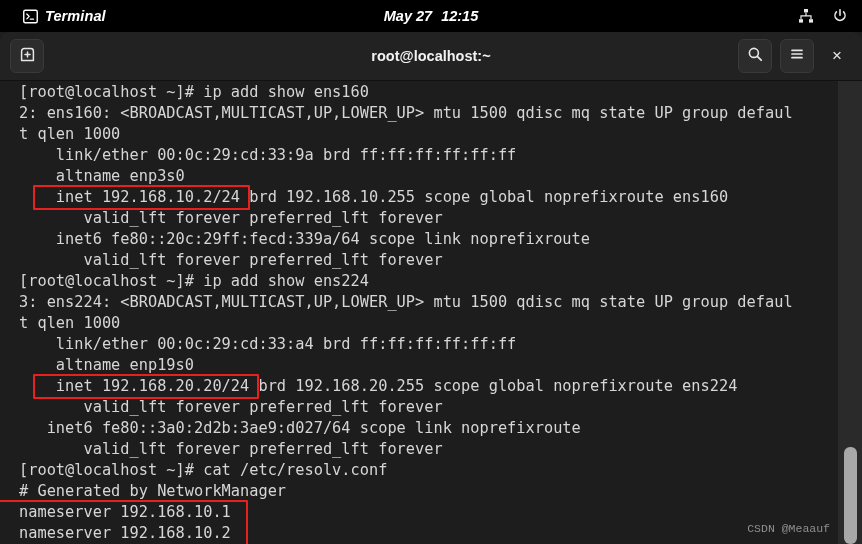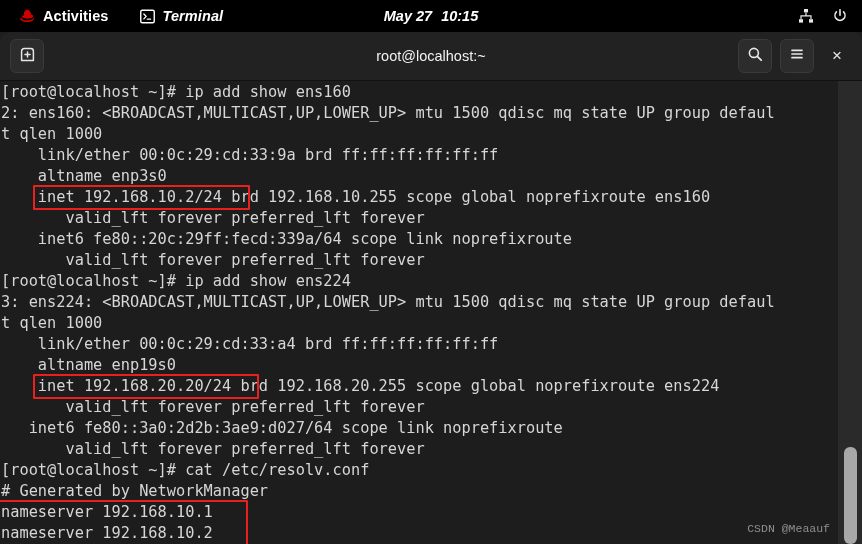--- a/index.html
+++ b/index.html
@@ -101,21 +101,21 @@
     border-radius: 9px 9px 0 0;
     display: flex;
     align-items: center;
   }
   #title-text {
     position: absolute;
     left: 0; right: 0;
     text-align: center;
     color: #f2f2f2;
     font-size: 14.5px;
-    font-weight: normal;
+    font-weight: bold;
     pointer-events: none;
     white-space: nowrap;
   }
   .hdr-btn {
     width: 34px; height: 34px;
     background: #2c2c2c;
     border: 1px solid #3a3a3a;
     border-radius: 6px;
     display: flex;
     align-items: center;
@@ -158,21 +158,21 @@
   #term-text {
     position: absolute;
     left: 0; top: 1px;
     width: 838px;
     color: #d6d6d6;
     font-family: "DejaVu Sans Mono", "Liberation Mono", monospace;
     font-size: 15.3px;
     line-height: 21px;
     letter-spacing: 0px;
     white-space: pre;
-    padding-left: 1px;
+    padding-left: 19px;
     box-sizing: border-box;
   }
   #term-text .ln { display: block; height: 21px; }
 
   
   .redbox {
     position: absolute;
     border: 2px solid #e8201e;
     box-sizing: border-box;
     z-index: 20;
@@ -212,45 +212,36 @@
     pointer-events: none;
   }
 </style>
 </head>
 <body>
 
 <div id="screen">
 
   <div id="top-panel">
 
-    <div class="panel-btn" id="activities-btn">
-      <span>
-        <svg class="redhat-logo" viewBox="0 0 24 20">
-          <path d="M6.2 12.6c-1.1 0-2.2.2-2.9.6-.4.2-.6.5-.6.8 0 .6.5 1.3 1.5 2 1.6 1.1 4.5 2 7.6 2 4.9 0 9.2-2 9.2-4.5 0-.5-.2-1-.5-1.4l-.5-.6.1.8c0 1.9-3.6 3.4-8 3.4-2.5 0-4.7-.5-6-1.2-.6-.3-.9-.7-.9-1 0-.4.5-.7 1.3-.8z" fill="#cc0000"></path>
-          <path d="M12.1 1.6c-1.3 0-2.5.8-3.3 2.2-.6 1.1-1 2.5-1 3.7 0 .5.1 1 .2 1.4-.9.1-1.6.3-2.1.6-.5.3-.8.7-.8 1.1 0 .5.4 1 1.2 1.5 1.4.8 3.8 1.4 6.4 1.4 4.2 0 7.6-1.4 7.6-3.2 0-.9-.9-1.7-2.4-2.3-.4-1.5-1.3-3.5-2.4-4.8-.9-1-2-1.6-3.4-1.6z" fill="#cc0000"></path>
-        </svg>
-      </span>
-      <span class="panel-label">Activities</span>
-    </div>
 
     <div class="panel-btn" id="terminal-btn">
       <span>
         <svg class="term-ico" viewBox="0 0 16 16">
           <rect x="0.8" y="1.3" width="14.4" height="13.4" rx="1.6" fill="none" stroke="#ffffff" stroke-width="1.5"></rect>
           <path d="M4.1 5.3 L6.6 7.9 L4.1 10.5" fill="none" stroke="#ffffff" stroke-width="1.4" stroke-linecap="round" stroke-linejoin="round"></path>
           <path d="M7.8 10.8 L11.2 10.8" stroke="#ffffff" stroke-width="1.4" stroke-linecap="round"></path>
         </svg>
       </span>
       <span class="panel-label">Terminal</span>
     </div>
 
     <div id="panel-clock">
       <div id="clock-inner">
         <span class="clock-text">May 27</span>
-        <span class="clock-text">10:15</span>
+        <span class="clock-text">12:15</span>
       </div>
     </div>
 
     <div id="panel-tray">
       <div class="tray-btn">
         <svg width="16" height="16" viewBox="0 0 16 16">
           <rect x="6" y="1" width="4" height="3.4" fill="#e8e8e8"></rect>
           <rect x="1" y="11.2" width="4" height="3.4" fill="#e8e8e8"></rect>
           <rect x="11" y="11.2" width="4" height="3.4" fill="#e8e8e8"></rect>
           <path d="M8 4.6 L8 7.8 M3 11 L3 7.8 L13 7.8 L13 11" fill="none" stroke="#e8e8e8" stroke-width="1.2"></path>

